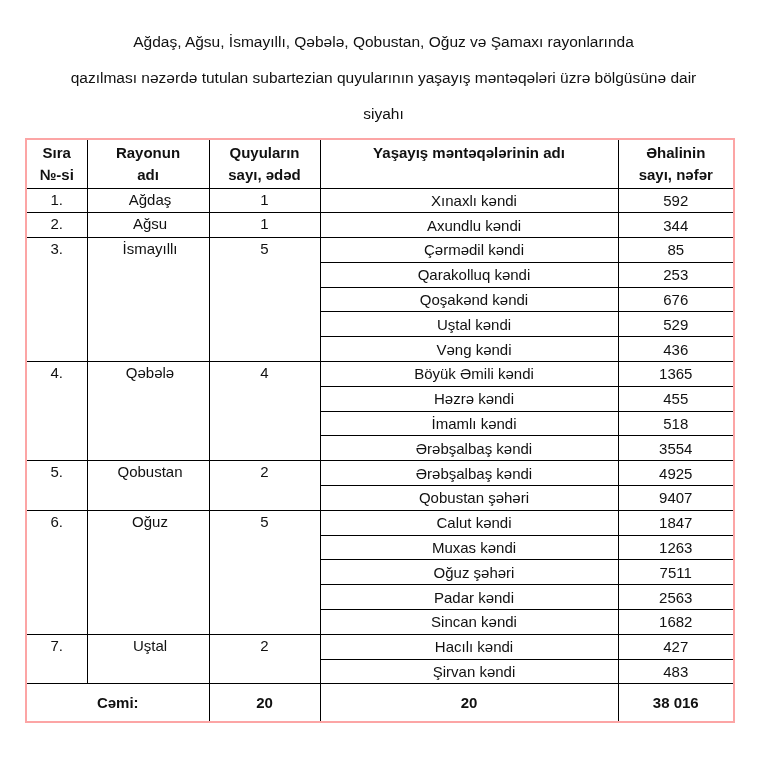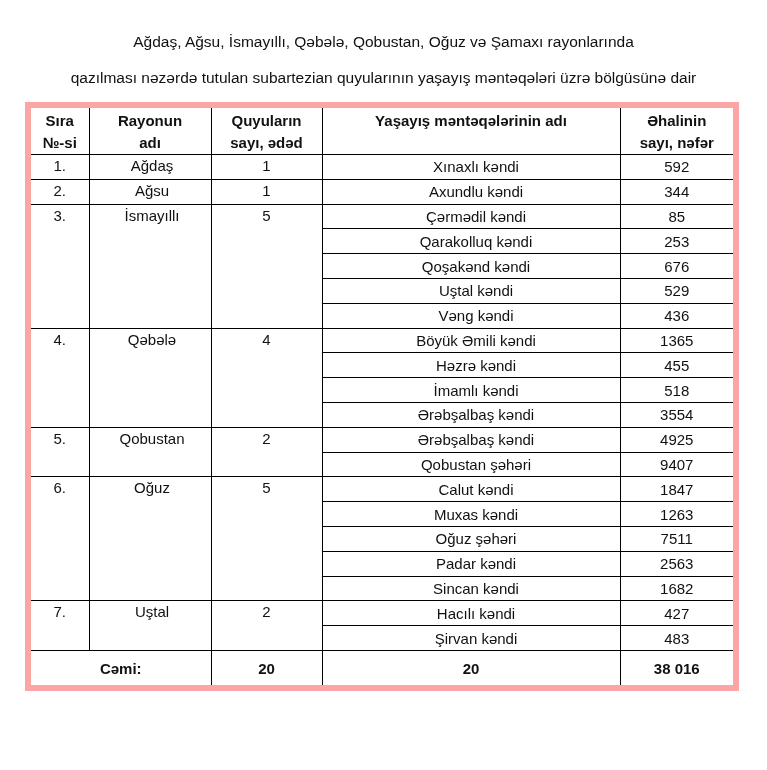--- a/index.html
+++ b/index.html
@@ -18,21 +18,21 @@
     text-align: center;
     font-size: 15.5px;
     line-height: 36px;
     color: #111111;
   }
   .doc-title .t-line { white-space: nowrap; }
   table.wells-table {
     margin: 6px 0 0 25px;
     width: 708px;
     border-collapse: collapse;
-    border: 6px solid #fca5a5;
+    border: 2px solid #fca5a5;
     table-layout: fixed;
     font-size: 15px;
   }
   table.wells-table th,
   table.wells-table td {
     border: 1px solid #000000;
     overflow: hidden;
   }
   thead th {
     font-weight: bold;
@@ -58,20 +58,21 @@
   }
 </style>
 </head>
 <body>
 
 <div class="page">
 
   <div class="doc-title">
     <div class="t-line">Ağdaş, Ağsu, İsmayıllı, Qəbələ, Qobustan, Oğuz və Şamaxı rayonlarında</div>
     <div class="t-line">qazılması nəzərdə tutulan subartezian quyularının yaşayış məntəqələri üzrə bölgüsünə dair</div>
+    <div class="t-line">siyahı</div>
   </div>
 
   <table class="wells-table">
     <colgroup>
       <col style="width:61px">
       <col style="width:122px">
       <col style="width:111px">
       <col style="width:298px">
       <col style="width:116px">
     </colgroup>

